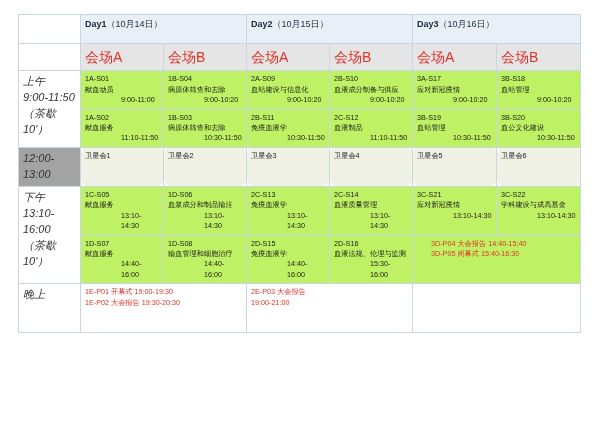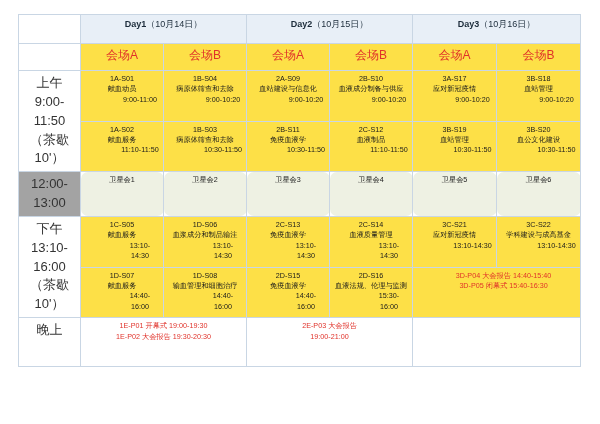--- a/index.html
+++ b/index.html
@@ -20,49 +20,50 @@
     margin: 14px 0 0 18px;
     font-size: 7.2px;
     color: #1a1a1a;
   }
   #sched td, #sched th {
     border: 1px solid #c9d6e4;
     vertical-align: top;
     padding: 3px 4px;
     line-height: 1.45;
     font-weight: normal;
-    text-align: center;
+    text-align: left;
   }
   .corner { background: #ffffff; border-left-color: #c9d6e4; }
   .dayhdr {
     background: #e8eff7;
     text-align: center;
     vertical-align: middle;
     font-size: 9px;
     color: #1b2b3a;
     height: 22px;
   }
   .daynum { font-weight: bold; }
   .venue {
-    background: #fde047;
+    background: #e5e5e5;
     text-align: center;
     vertical-align: middle;
     color: #e0322a;
-    font-size: 12px;
+    font-size: 14px;
     height: 20px;
   }
   .timecell {
     background: #ffffff;
     text-align: center;
     vertical-align: middle;
-    font-size: 13px;
+    font-size: 11px;
     color: #333;
     line-height: 1.7;
-  }
-  .sess { background: #fde047; height: 30px; }
+    font-style: italic;
+  }
+  .sess { background: #bef264; height: 30px; }
   .sess .code { display: block; }
   .sess .title { display: block; }
   .sess .time { display: block; margin-left: 36px; }
   .satrow td { background: #eef1e3; height: 18px; vertical-align: middle; }
   .satrow .timecell { background: #a3a3a3; }
   .sat { vertical-align: middle; border-radius: 7px; }
   .eveningrow td { height: 42px; }
   .evening-cell {
     text-align: center;
     vertical-align: middle;

